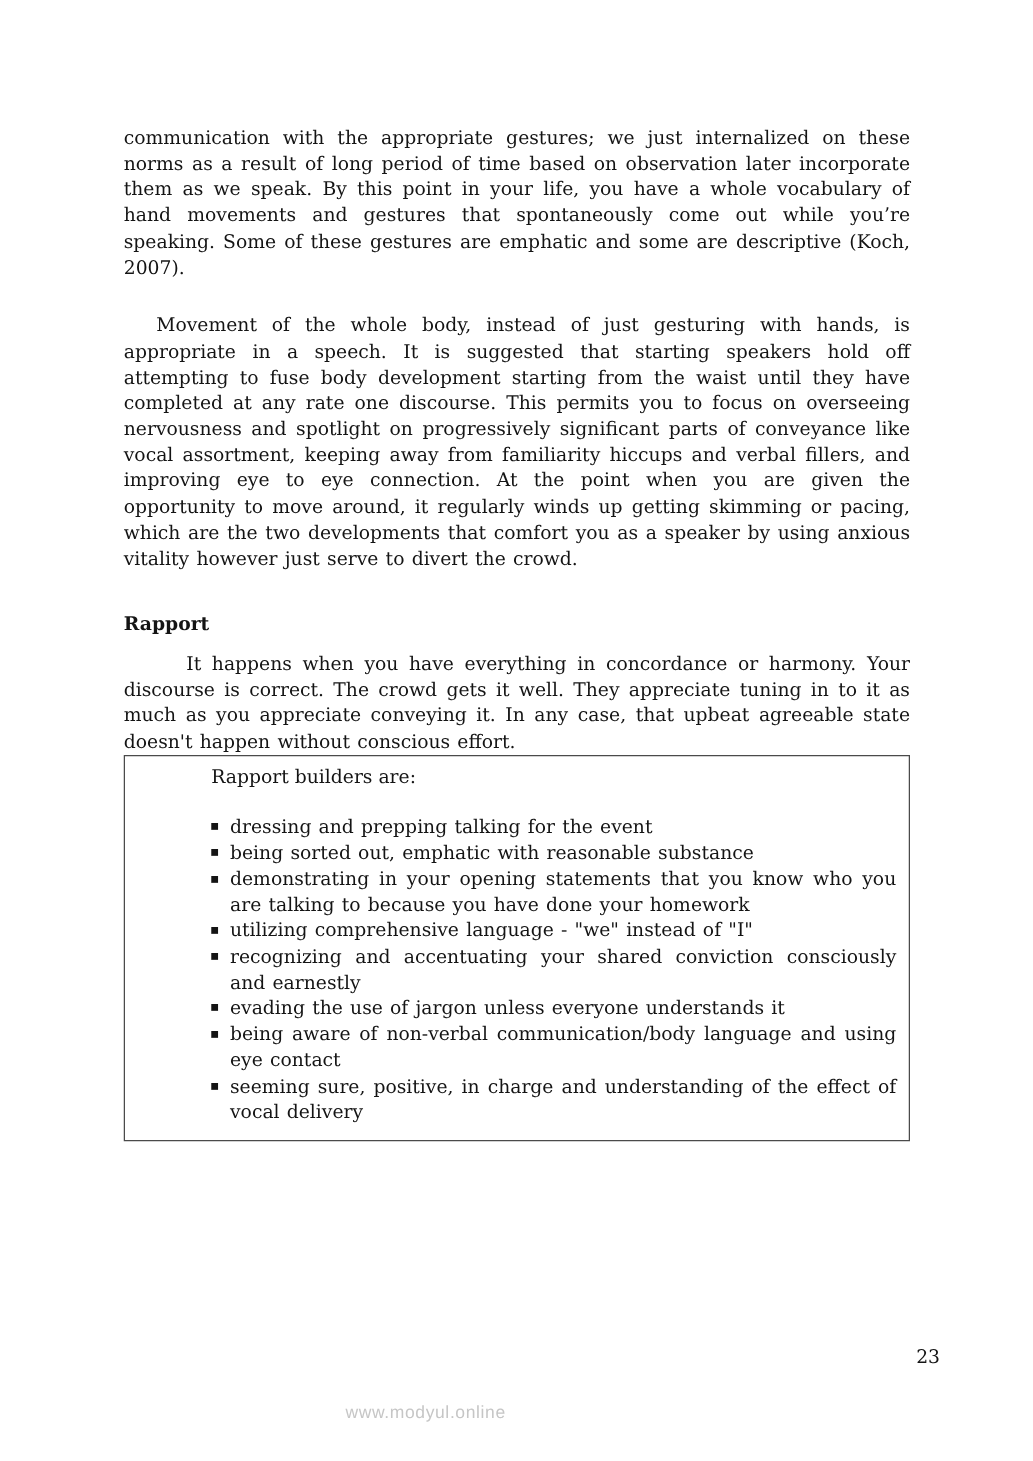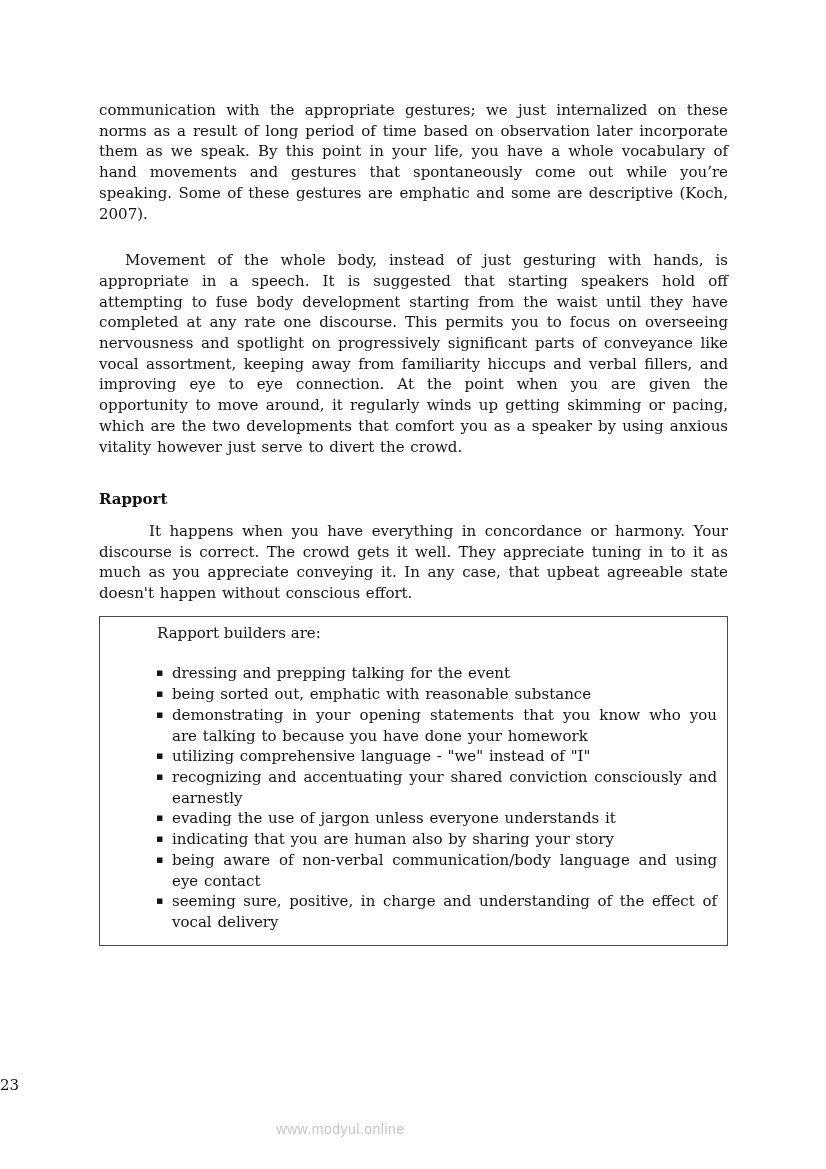--- a/index.html
+++ b/index.html
@@ -35,23 +35,23 @@
     text-indent: 50px;
   }
   .heading {
     margin: 32px 0 0 0;
     font-size: 15px;
     font-weight: bold;
     line-height: 20.7px;
   }
   strong.term { font-weight: normal; }
   .box {
-    margin-top: 12px;
+    margin-top: 0;
     border: 1px solid #4a4a4a;
-    padding: 6px 10px 12px 12px;
+    padding: 6px 10px 12px 24px;
     min-height: 306px;
   }
   .box-title {
     margin: 0 0 0 45px;
     font-size: 15px;
     line-height: 20.7px;
   }
   .box ul {
     margin: 20px 0 0 0;
     padding: 0;
@@ -71,21 +71,21 @@
     left: 44px;
     top: 0;
     font-size: 11px;
     line-height: 20.7px;
   }
   .page-number {
     position: absolute;
     top: 1076px;
     left: 0;
     width: 752px;
-    text-align: left;
+    text-align: right;
     font-size: 15px;
     color: #141414;
   }
   .watermark {
     position: absolute;
     top: 1121px;
     left: 0;
     width: 681px;
     text-align: center;
     font-size: 14px;
@@ -109,21 +109,20 @@
 
   <div class="box">
     <p class="box-title">Rapport builders are:</p>
     <ul>
       <li>dressing and prepping talking for the event</li>
       <li>being sorted out, emphatic with reasonable substance</li>
       <li>demonstrating in your opening statements that you know who you are talking to because you have done your homework</li>
       <li>utilizing comprehensive language - "we" instead of "I"</li>
       <li>recognizing and accentuating your shared conviction consciously and earnestly</li>
       <li>evading the use of jargon unless everyone understands it</li>
-      <li>indicating that you are human also by sharing your story</li>
       <li>being aware of non-verbal communication/body language and using eye contact</li>
       <li>seeming sure, positive, in charge and understanding of the effect of vocal delivery</li>
     </ul>
   </div>
 
 </div>
 
 <div class="page-number">23</div>
 
 <div class="watermark">www.modyul.online</div>

